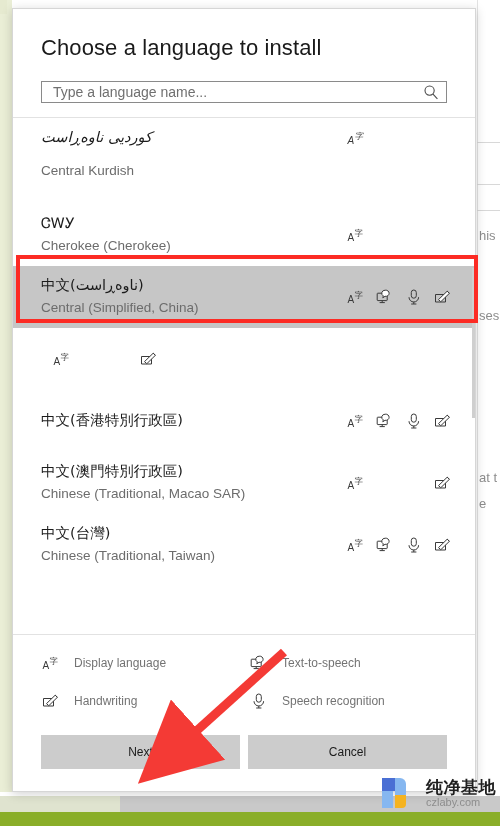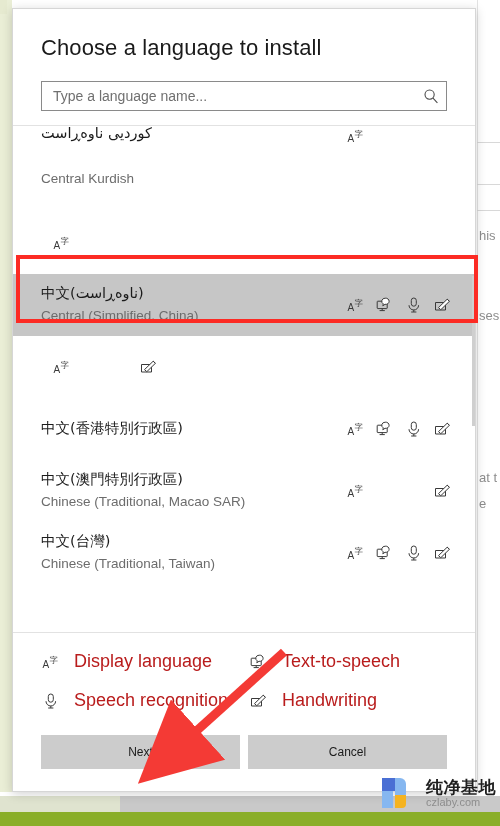--- a/index.html
+++ b/index.html
@@ -55,21 +55,21 @@
     box-shadow: 0 2px 10px rgba(0,0,0,.18);
     display: flex; flex-direction: column;
   }
   .dlg-header { padding: 26px 43px 0 28px; flex: 0 0 auto; }
   .dlg-title {
     font-size: 22px; font-weight: 400; color: #1a1a1a;
     letter-spacing: .1px;
   }
   .search-wrap { padding: 20px 28px 14px 28px; }
   .search-box {
-    position: relative; height: 30px;
+    position: relative; height: 22px;
     border: 1px solid #8a8a8a; background: #ffffff;
     display: flex; align-items: center;
   }
   .search-box input {
     flex: 1; height: 100%; border: 0; outline: none;
     padding: 0 10px 0 11px;
     font-family: "Liberation Sans", sans-serif;
     font-size: 14px; color: #3b3b3b; background: transparent;
   }
   .search-box input::placeholder { color: #707070; }
@@ -103,21 +103,21 @@
   }
   .cap-icons {
     display: flex; align-items: center; gap: 9px;
     width: 118px; justify-content: flex-end;
   }
   .cap { width: 20px; height: 20px; display: flex; align-items: center; justify-content: center; }
   .cap.empty { visibility: hidden; }
   .cap svg { display: block; }
 
   
-  .lang-row.clipped { height: 46px; align-items: flex-start; padding-bottom: 6px; }
+  .lang-row.clipped { height: 46px; align-items: center; padding-bottom: 6px; font-style: italic; }
   .lang-row.clipped .lang-native { margin-bottom: 0; }
 
   
   .list-sb {
     position: absolute; right: 0; top: 0; width: 3px; height: 100%;
   }
   .list-sb-thumb {
     position: absolute; right: 0; top: 150px; width: 3px; height: 150px;
     background: #cfcfcf;
   }
@@ -131,21 +131,21 @@
 
   
   .legend {
     flex: 0 0 auto; border-top: 1px solid #e2e2e2;
     padding: 18px 28px 14px 28px;
     display: grid; grid-template-columns: 1fr 1fr;
     row-gap: 18px; column-gap: 10px;
   }
   .legend-item { display: flex; align-items: center; gap: 13px; }
   .legend-icon { width: 20px; height: 20px; display: flex; align-items: center; justify-content: center; }
-  .legend-label { font-size: 18px; color: #b91c1c; }
+  .legend-label { font-size: 12px; color: #737373; }
 
   
   .footer {
     flex: 0 0 auto; padding: 10px 28px 22px 28px;
     display: flex; gap: 8px;
   }
   .btn {
     flex: 1; height: 34px; background: #cccccc;
     border: 1px solid #cccccc; color: #1b1b1b;
     font-family: "Liberation Sans", sans-serif; font-size: 12px;
@@ -230,20 +230,24 @@
             </span>
             <span class="cap empty"></span>
             <span class="cap empty"></span>
             <span class="cap empty"></span>
           </div>
         </div>
         <div class="lang-row" style="height: 40px; align-items: flex-start;">
           <span class="lang-english">Central Kurdish</span>
         </div>
         <div class="lang-row">
+          <div class="lang-texts">
+            <span class="lang-native">ᏣᎳᎩ</span>
+            <span class="lang-english">Cherokee (Cherokee)</span>
+          </div>
           <div class="cap-icons">
             <span class="cap">
               <svg width="18" height="18" viewBox="0 0 18 18" fill="none" stroke="#3a3a3a" stroke-width="1">
                 <text x="0.5" y="15" font-family="Liberation Sans, sans-serif" font-size="10" fill="#3a3a3a" stroke="none">A</text>
                 <text x="7.5" y="9.5" font-family="DejaVu Sans, sans-serif" font-size="8.5" fill="#3a3a3a" stroke="none">字</text>
               </svg>
             </span>
             <span class="cap empty"></span>
             <span class="cap empty"></span>
             <span class="cap empty"></span>
@@ -417,36 +421,36 @@
             <rect x="1.2" y="5.2" width="10" height="7.4" rx="0.6"></rect>
             <path d="M6.2 12.6 L6.2 14.4 M3.6 14.6 L8.8 14.6"></path>
             <path d="M9.2 2.2 a3.4 3.1 0 1 1 -0.2 6.1 l-2.2 1.5 l0.5 -1.9 a3.4 3.1 0 0 1 1.9 -5.7 z" fill="#ffffff"></path>
           </svg>
         </span>
         <span class="legend-label">Text-to-speech</span>
       </div>
       <div class="legend-item">
         <span class="legend-icon">
           <svg width="18" height="18" viewBox="0 0 18 18" fill="none" stroke="#3a3a3a" stroke-width="1">
+            <path d="M1.5 6.5 L11.5 6.5 L11.5 14 L1.5 14 Z"></path>
+            <path d="M4.5 11.6 L13.2 3.2 L15.4 5.3 L6.8 13.7 Z" fill="#ffffff"></path>
+            <path d="M13.2 3.2 L15.4 5.3"></path>
+          </svg>
+        </span>
+        <span class="legend-label">Handwriting</span>
+      </div>
+      <div class="legend-item">
+        <span class="legend-icon">
+          <svg width="18" height="18" viewBox="0 0 18 18" fill="none" stroke="#3a3a3a" stroke-width="1">
             <rect x="6.3" y="2" width="5" height="8.2" rx="2.5"></rect>
             <path d="M4 9.2 a4.8 4.8 0 0 0 9.6 0"></path>
             <path d="M8.8 13.8 L8.8 16 M6.2 16 L11.4 16"></path>
           </svg>
         </span>
         <span class="legend-label">Speech recognition</span>
-      </div>
-      <div class="legend-item">
-        <span class="legend-icon">
-          <svg width="18" height="18" viewBox="0 0 18 18" fill="none" stroke="#3a3a3a" stroke-width="1">
-            <path d="M1.5 6.5 L11.5 6.5 L11.5 14 L1.5 14 Z"></path>
-            <path d="M4.5 11.6 L13.2 3.2 L15.4 5.3 L6.8 13.7 Z" fill="#ffffff"></path>
-            <path d="M13.2 3.2 L15.4 5.3"></path>
-          </svg>
-        </span>
-        <span class="legend-label">Handwriting</span>
       </div>
     </div>
 
   <div class="footer">
     <button class="btn">Next</button>
     <button class="btn">Cancel</button>
   </div>
 </div>
 
 <div id="sel-rect"></div>

